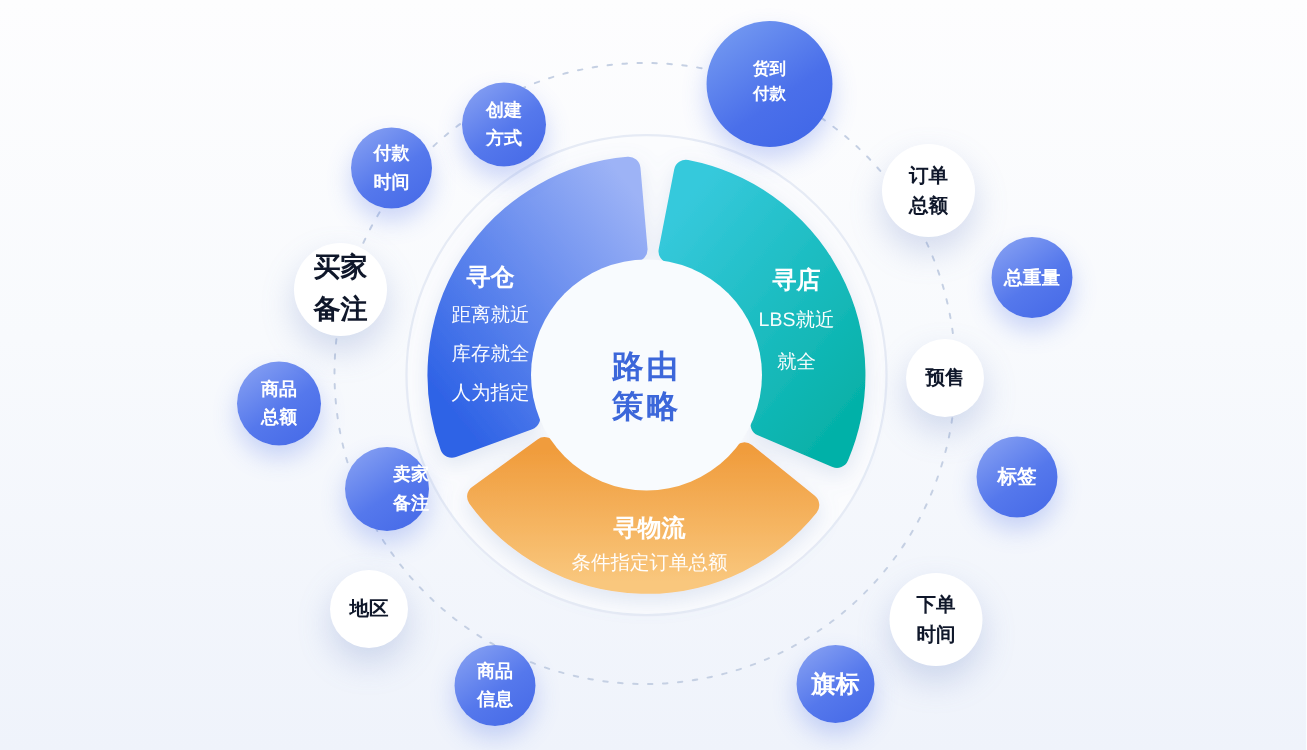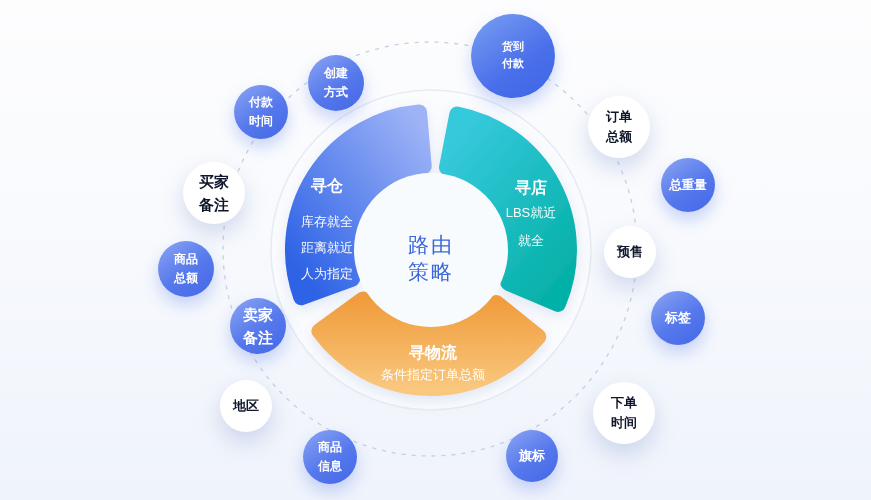--- a/index.html
+++ b/index.html
@@ -8,30 +8,30 @@
     width:871px;height:500px;
     overflow:hidden;
     font-family:"Liberation Sans","DejaVu Sans",sans-serif;
     background:linear-gradient(180deg,#FDFDFE 0%,#F8FAFD 45%,#EFF3FB 100%);
   }
   .stage svg{position:absolute;left:0;top:0;}
 
   
   .center-label{
     position:absolute;left:371px;top:231px;width:120px;
-    text-align:center;font-size:21px;font-weight:400;color:#3C67DA;
+    text-align:center;font-size:21px;font-weight:700;color:#3C67DA;
     line-height:27px;letter-spacing:2px;
   }
 
   
   .seg-text{position:absolute;text-align:center;color:#fff;}
   .seg-title{font-size:16px;font-weight:700;line-height:22px;}
   .seg-item{font-size:13px;font-weight:400;line-height:26px;color:rgba(255,255,255,.97);}
   .seg-warehouse-text{left:267px;top:175px;width:120px;}
-  .seg-warehouse-text .seg-title{margin-bottom:12px;}
+  .seg-warehouse-text .seg-title{margin-bottom:0;}
   .seg-store-text{left:471px;top:177px;width:120px;}
   .seg-store-text .seg-item{line-height:28px;}
   .seg-logistics-text{left:353px;top:342px;width:160px;}
   .seg-logistics-text .seg-items-row{display:flex;justify-content:center;margin-top:2px;}
   .seg-logistics-text .seg-item{line-height:18px;}
 
   
   .bubble{
     position:absolute;border-radius:50%;
     display:flex;align-items:center;justify-content:center;
@@ -46,26 +46,26 @@
   }
   .bubble .lbl{display:block;}
   .bubble .lbl.wrap2{width:2em;line-height:1.55;}
 
   .b1{left:471px;top:14px;width:84px;height:84px;font-size:11px;font-weight:700;font-family:Liberation Mono, monospace;}
   .b2{left:588px;top:96px;width:62px;height:62px;font-size:13px;}
   .b3{left:661px;top:158px;width:54px;height:54px;font-size:12.5px;}
   .b4{left:604px;top:226px;width:52px;height:52px;font-size:13px;}
   .b5{left:651px;top:291px;width:54px;height:54px;font-size:13px;}
   .b6{left:593px;top:382px;width:62px;height:62px;font-size:13px;}
-  .b7{left:506px;top:430px;width:52px;height:52px;font-size:13px;justify-content:center;}
+  .b7{left:531px;top:430px;width:52px;height:52px;font-size:16px;justify-content:center;}
   .b8{left:303px;top:430px;width:54px;height:54px;font-size:12px;}
   .b9{left:220px;top:380px;width:52px;height:52px;font-size:13px;}
-  .b10{left:230px;top:298px;width:56px;height:56px;font-size:15px;}
+  .b10{left:230px;top:298px;width:56px;height:56px;font-size:12px;justify-content:flex-end;}
   .b11{left:158px;top:241px;width:56px;height:56px;font-size:12px;}
-  .b12{left:183px;top:162px;width:62px;height:62px;font-size:15px;}
+  .b12{left:196px;top:162px;width:62px;height:62px;font-size:18px;}
   .b13{left:234px;top:85px;width:54px;height:54px;font-size:12px;}
   .b14{left:308px;top:55px;width:56px;height:56px;font-size:12px;}
 </style>
 </head>
 <body>
 
 <div class="stage">
 
   <svg width="871" height="500" viewBox="0 0 871 500">
     <defs>
@@ -99,22 +99,22 @@
     <circle cx="431" cy="250" r="77" fill="#F8FBFE"></circle>
   </svg>
 
   <div class="center-label">
     <div>路由</div>
     <div>策略</div>
   </div>
 
   <div class="seg-text seg-warehouse-text">
     <div class="seg-title">寻仓</div>
+    <div class="seg-item">距离就近</div>
     <div class="seg-item">库存就全</div>
-    <div class="seg-item">距离就近</div>
     <div class="seg-item">人为指定</div>
   </div>
 
   <div class="seg-text seg-store-text">
     <div class="seg-title">寻店</div>
     <div class="seg-item">LBS就近</div>
     <div class="seg-item">就全</div>
   </div>
 
   <div class="seg-text seg-logistics-text">

